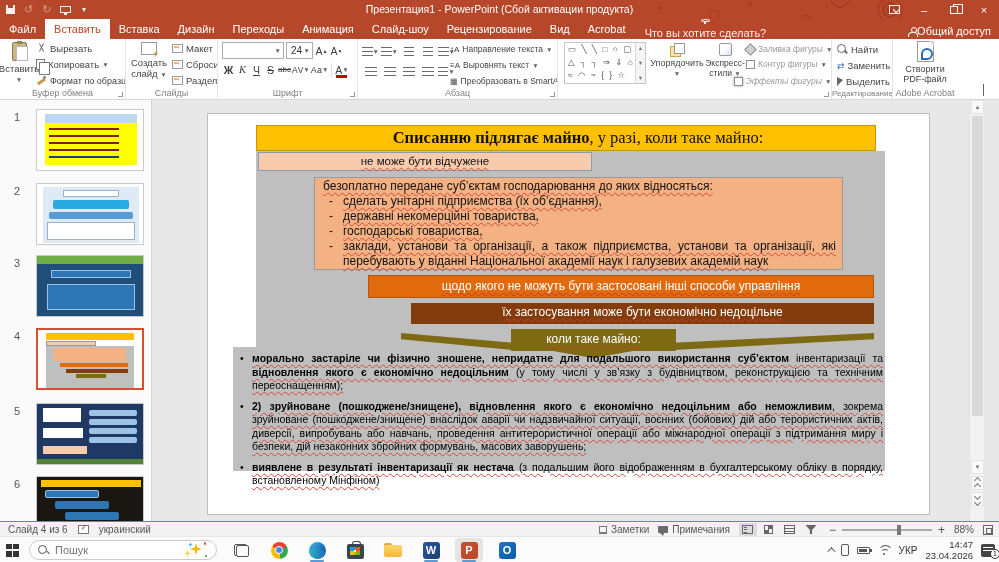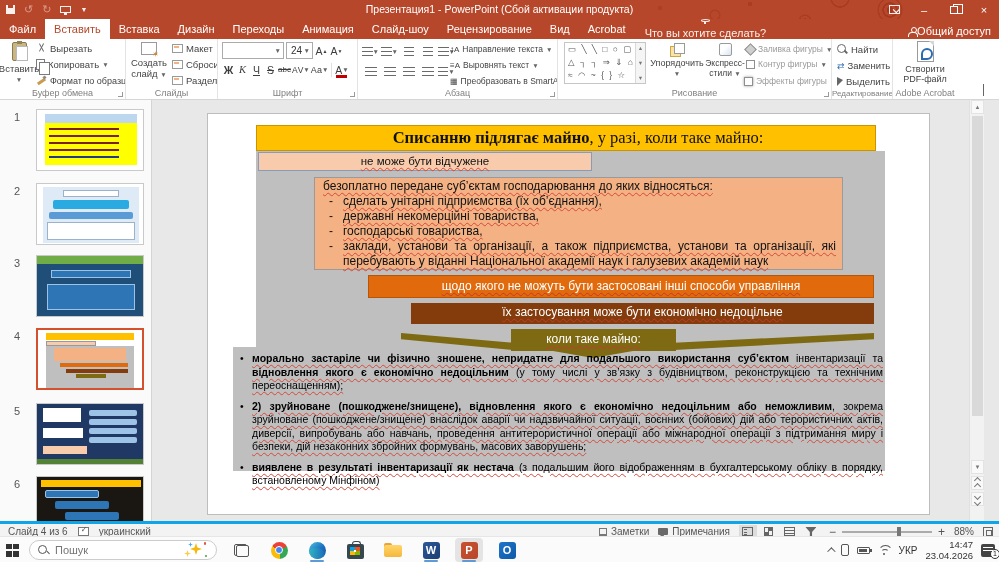--- a/index.html
+++ b/index.html
@@ -179,21 +179,21 @@
   .wingL, .wingR { position:absolute; top:3px; width:112px; height:18px; background:#7E6A12; }
   .wingL { left:0; clip-path:polygon(0 5%, 100% 60%, 100% 100%, 0 40%); }
   .wingR { right:0; width:200px; clip-path:polygon(100% 5%, 0 60%, 0 100%, 100% 40%); }
   .arrow-center { position:absolute; left:110px; top:0; width:165px; height:22px; background:#7E6A12; color:#fff; text-align:center; font-size:12px; line-height:20px; text-decoration-color:#c53a2a; }
   .arrow-tip { position:absolute; left:152px; top:22px; width:0; height:0; border-left:40px solid transparent; border-right:40px solid transparent; border-top:7px solid #7E6A12; }
   .sl-bullets { position:absolute; left:30px; top:238px; width:645px; font-size:10.5px; line-height:13.5px; color:#000; text-align:justify; }
   .bullet { position:relative; padding-left:14px; margin-bottom:7px; }
   .bullet::before { content:"•"; position:absolute; left:2px; top:0; text-decoration:none; }
 
   
-  .statusbar { position:absolute; top:521px; left:0; right:0; height:15px; background:#F3F3F3; border-top:3px solid #0ea5e9; font-size:10px; color:#555; z-index:10; }
+  .statusbar { position:absolute; top:521px; left:0; right:0; height:15px; background:#F3F3F3; border-top:1px solid #0ea5e9; font-size:10px; color:#555; z-index:10; }
   .sb-left { position:absolute; left:8px; top:0; height:15px; display:flex; align-items:center; gap:10px; }
   .ic-spell { position:relative; width:11px; height:9px; border:1px solid #777; background:#fff; }
   .ic-spell::after { content:"✓"; position:absolute; left:2px; top:-3px; font-size:8px; color:#555; }
   .sb-right { position:absolute; right:6px; top:0; height:15px; display:flex; align-items:center; gap:9px; }
   .sb-item { display:flex; align-items:center; gap:4px; }
   .ic-note { width:8px; height:8px; border:1px solid #777; border-bottom:2.5px solid #777; }
   .ic-comment { width:10px; height:7px; background:#6a6a6a; border-radius:1px; position:relative; }
   .ic-comment::after { content:""; position:absolute; left:2px; bottom:-3px; border-left:3px solid transparent; border-right:1px solid transparent; border-top:3px solid #6a6a6a; }
   .views { display:flex; align-items:center; gap:3px; }
   .vbtn { width:18px; height:13px; display:flex; align-items:center; justify-content:center; }
@@ -486,26 +486,25 @@
       <div class="rrow" style="left:188px; top:5px; font-size:8.5px; color:#9a9a9a;">
           <span class="ic-fill"></span>
           <span>Заливка фигуры</span>
           <span class="arrow-sm">▼</span>
         </div>
       <div class="rrow" style="left:188px; top:20px; font-size:8.5px; color:#9a9a9a;">
           <span class="ic-outline"></span>
           <span>Контур фигуры</span>
           <span class="arrow-sm">▼</span>
         </div>
-      <div class="rrow" style="left:186px; top:37px; font-size:8.5px; color:#9a9a9a;">
+      <div class="rrow" style="left:176px; top:37px; font-size:8.5px; color:#9a9a9a;font-style:italic;">
           <span class="ic-effects"></span>
           <span>Эффекты фигуры</span>
           <span class="arrow-sm">▼</span>
         </div>
-      <div class="rlabel">Рисование</div>
       <span class="launcher"></span>
     </div>
 
     <div class="rgroup" style="left:893px; width:64px; border-right:none;">
       <div class="bigbtn" style="left:8px; top:2px; width:48px;">
         <span class="ic-pdf"></span>
         <span style="font-size:9px;"><span>Створити</span><br><span>PDF-файл</span></span>
       </div>
       <div class="rlabel">Adobe Acrobat</div>
     </div>

